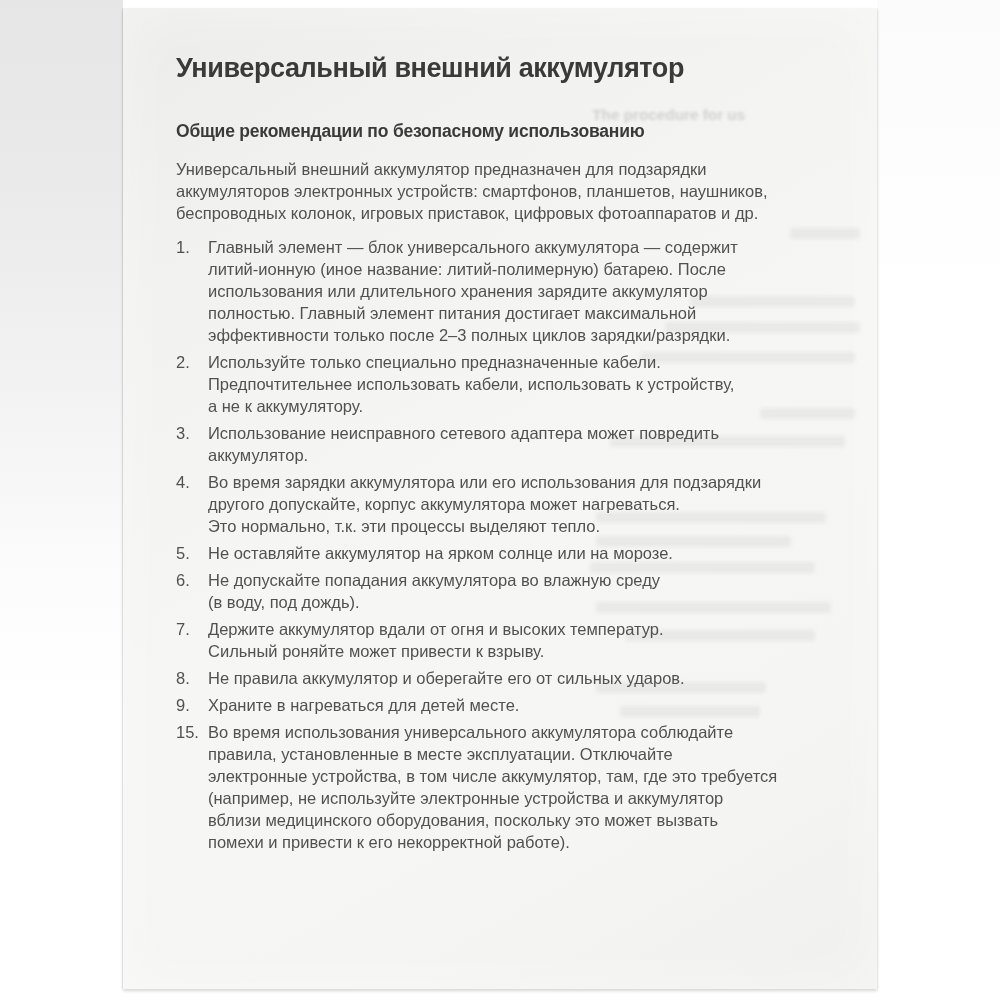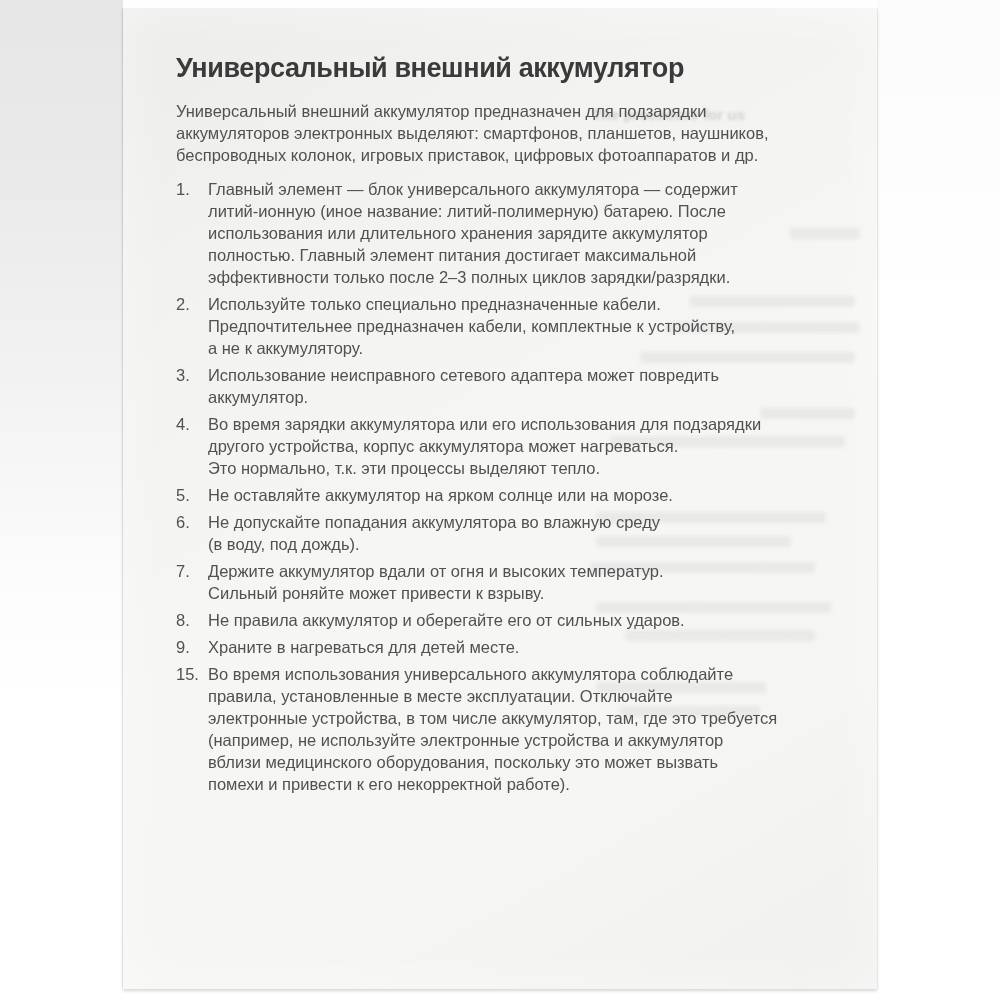--- a/index.html
+++ b/index.html
@@ -124,49 +124,50 @@
     <div class="ghost-bar" style="left:473px;top:528px;width:195px"></div>
     <div class="ghost-bar" style="left:467px;top:554px;width:225px"></div>
     <div class="ghost-bar" style="left:473px;top:594px;width:235px"></div>
     <div class="ghost-bar" style="left:502px;top:622px;width:190px"></div>
     <div class="ghost-bar" style="left:473px;top:674px;width:170px"></div>
     <div class="ghost-bar" style="left:497px;top:698px;width:140px"></div>
 
     <div class="content">
       <h1 class="doc-title">Универсальный внешний аккумулятор</h1>
 
+      <h2 class="doc-subtitle">Общие рекомендации по безопасному использованию</h2>
 
       <p class="doc-intro">Универсальный внешний аккумулятор предназначен для подзарядки
-аккумуляторов электронных выделяют: смартфонов, планшетов, наушников,
+аккумуляторов электронных устройств: смартфонов, планшетов, наушников,
 беспроводных колонок, игровых приставок, цифровых фотоаппаратов и др.</p>
 
       <div class="doc-list">
         <div class="doc-item">
           <span class="num">1.</span>
           <span class="txt">Главный элемент — блок универсального аккумулятора — содержит
 литий-ионную (иное название: литий-полимерную) батарею. После
 использования или длительного хранения зарядите аккумулятор
 полностью. Главный элемент питания достигает максимальной
 эффективности только после 2–3 полных циклов зарядки/разрядки.</span>
         </div>
         <div class="doc-item">
           <span class="num">2.</span>
           <span class="txt">Используйте только специально предназначенные кабели.
-Предпочтительнее предназначен кабели, комплектные к устройству,
+Предпочтительнее использовать кабели, использовать к устройству,
 а не к аккумулятору.</span>
         </div>
         <div class="doc-item">
           <span class="num">3.</span>
           <span class="txt">Использование неисправного сетевого адаптера может повредить
 аккумулятор.</span>
         </div>
         <div class="doc-item">
           <span class="num">4.</span>
           <span class="txt">Во время зарядки аккумулятора или его использования для подзарядки
-другого устройства, корпус аккумулятора может нагреваться.
+другого допускайте, корпус аккумулятора может нагреваться.
 Это нормально, т.к. эти процессы выделяют тепло.</span>
         </div>
         <div class="doc-item">
           <span class="num">5.</span>
           <span class="txt">Не оставляйте аккумулятор на ярком солнце или на морозе.</span>
         </div>
         <div class="doc-item">
           <span class="num">6.</span>
           <span class="txt">Не допускайте попадания аккумулятора во влажную среду
 (в воду, под дождь).</span>

